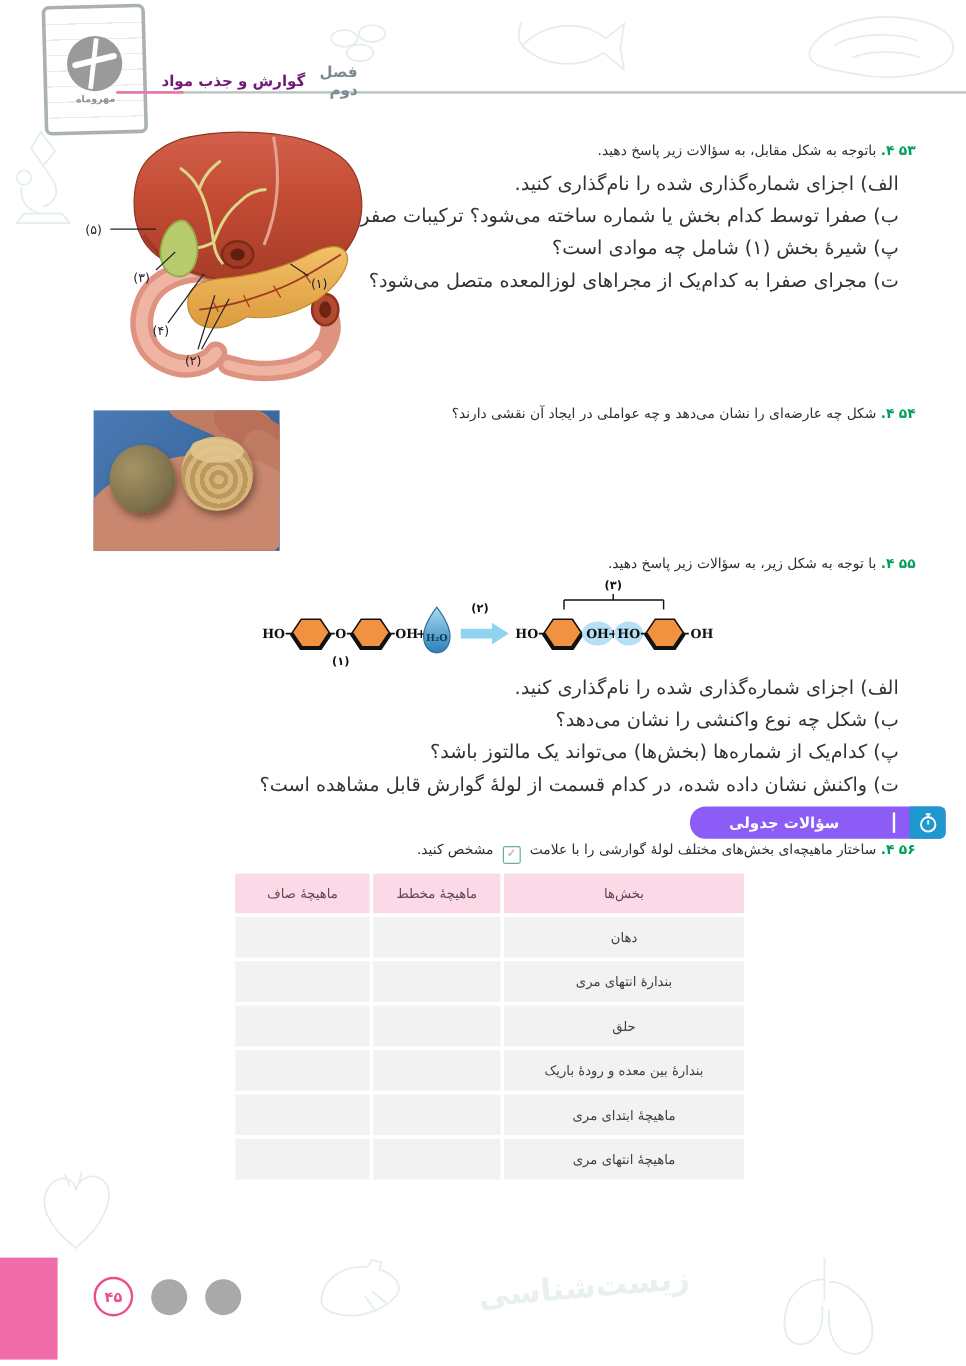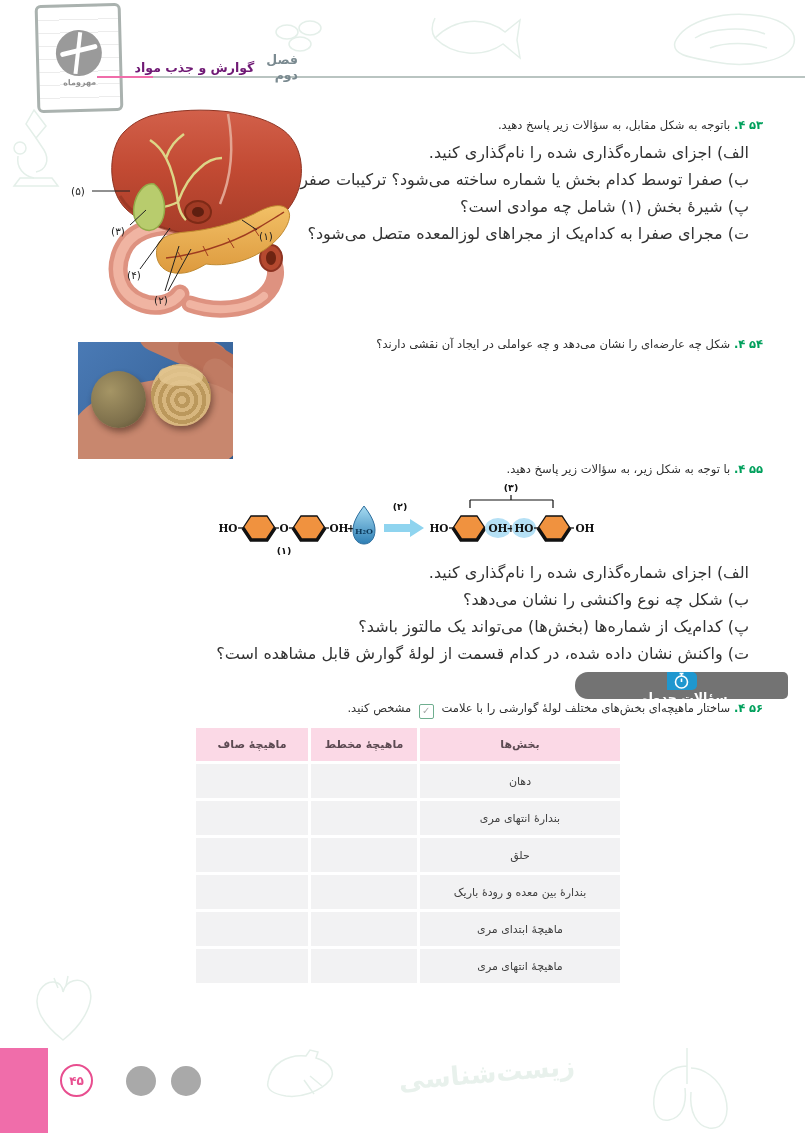--- a/index.html
+++ b/index.html
@@ -32,37 +32,37 @@
   .finger1{position:absolute;left:58px;top:-12px;width:95px;height:34px;background:#c07b63;border-radius:18px;transform:rotate(24deg);}
   .finger2{position:absolute;left:96px;top:6px;width:88px;height:30px;background:#ba7058;border-radius:16px;transform:rotate(31deg);}
   .finger3{position:absolute;left:120px;top:30px;width:70px;height:26px;background:#c07b63;border-radius:14px;transform:rotate(38deg);}
   .stone-left{position:absolute;left:13px;top:29px;width:55px;height:57px;border-radius:50%;
     background:radial-gradient(circle at 35% 35%,#a59565,#7d6f4b 65%,#55492f);box-shadow:2px 4px 6px rgba(40,20,10,.45);}
   .stone-right{position:absolute;left:73px;top:22px;width:60px;height:62px;border-radius:48% 52% 50% 50%;
     background:repeating-radial-gradient(circle at 52% 58%,#d7b67e 0 4px,#bb985c 4px 8px);box-shadow:2px 4px 6px rgba(40,20,10,.45);}
   .stone-right:after{content:"";position:absolute;left:8px;top:2px;width:44px;height:20px;background:#e3c68f;border-radius:40% 60% 50% 50%;opacity:.85;}
   .fig-molecule{left:188px;top:480px;width:432px;height:80px;}
   
-  .badge{left:575px;top:672px;width:213px;height:27px;background:#737373;border-radius:13px 5px 5px 13px;
-    display:flex;flex-direction:column;align-items:center;color:#fff;}
+  .badge{left:575px;top:672px;width:213px;height:27px;background:#8b5cf6;border-radius:13px 5px 5px 13px;
+    display:flex;align-items:center;color:#fff;gap:12px;}
   .badge-icon{width:30px;height:27px;background:#1f97cf;border-radius:0 5px 5px 0;display:flex;align-items:center;justify-content:center;}
   .badge-sep{width:2px;height:17px;background:#fff;}
   .badge-label{flex:1;text-align:center;font-weight:bold;font-size:12.5px;}
   
   .checkbox{display:inline-block;width:13px;height:13px;border:1.5px solid #6fae8f;border-radius:2px;
     font-size:10px;line-height:12px;text-align:center;color:#a9a9a9;vertical-align:-2px;margin:0 4px;background:#fff;}
   
   .qtable{left:195px;top:728px;width:425px;}
   .trow{display:grid;grid-template-columns:200px 106px 112px;gap:3px;direction:rtl;margin-bottom:3px;}
   .cell{background:#f2f2f3;height:34px;display:flex;align-items:center;justify-content:center;
     font-size:11px;color:#3f3f3f;}
-  .thead .cell{background:#fbd9e6;height:33px;font-weight:bold;color:#5c4a52;}
+  .thead .cell{background:#fbd9e6;height:33px;font-weight:normal;color:#5c4a52;}
   
   .footer-pink{left:0;top:1048px;width:48px;height:85px;background:#f06daa;}
-  .page-circle{left:60px;top:1064px;width:29px;height:29px;border:2.5px solid #e84e8f;border-radius:50%;
+  .page-circle{left:78px;top:1064px;width:29px;height:29px;border:2.5px solid #e84e8f;border-radius:50%;
     color:#e84e8f;font-weight:bold;font-size:12px;display:flex;align-items:center;justify-content:center;background:#fff;}
   .gray-dot{top:1066px;width:30px;height:30px;border-radius:50%;background:#a9a9a9;}
   .wm-text{left:405px;top:1058px;width:170px;text-align:center;font-size:26px;font-weight:bold;
     color:#e8f1ec;transform:rotate(-5deg);}
   .wm{opacity:1;}
   .wm path,.wm ellipse,.wm circle,.wm rect{stroke:#e4efe9;fill:none;stroke-width:1.5;}
 </style>
 </head>
 <body>
 

